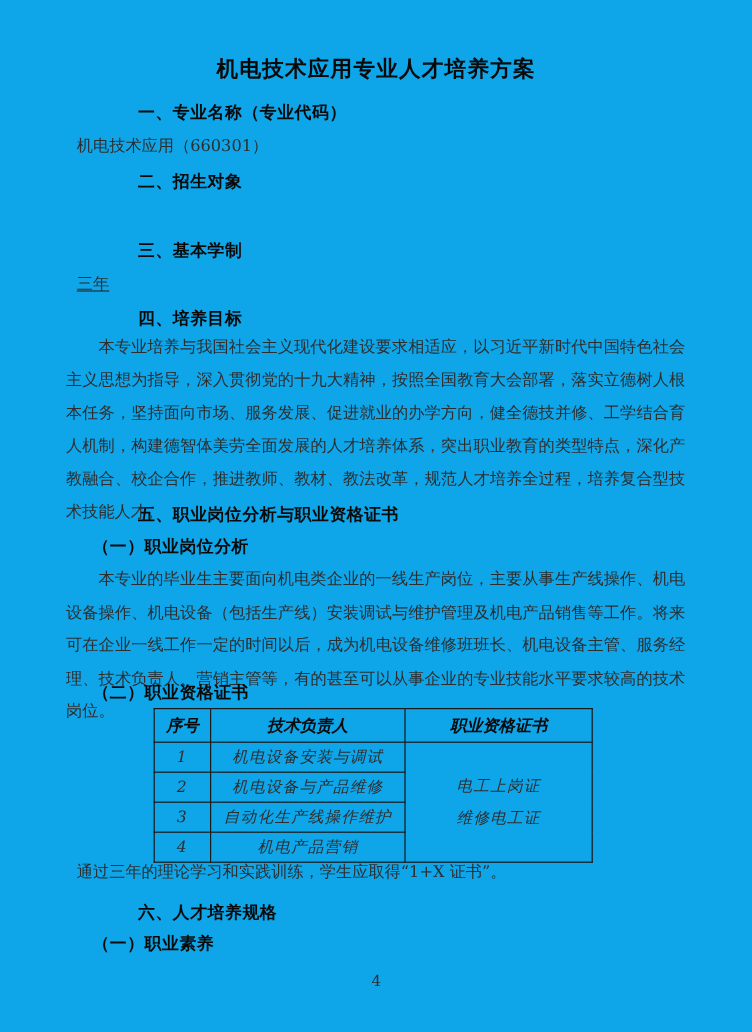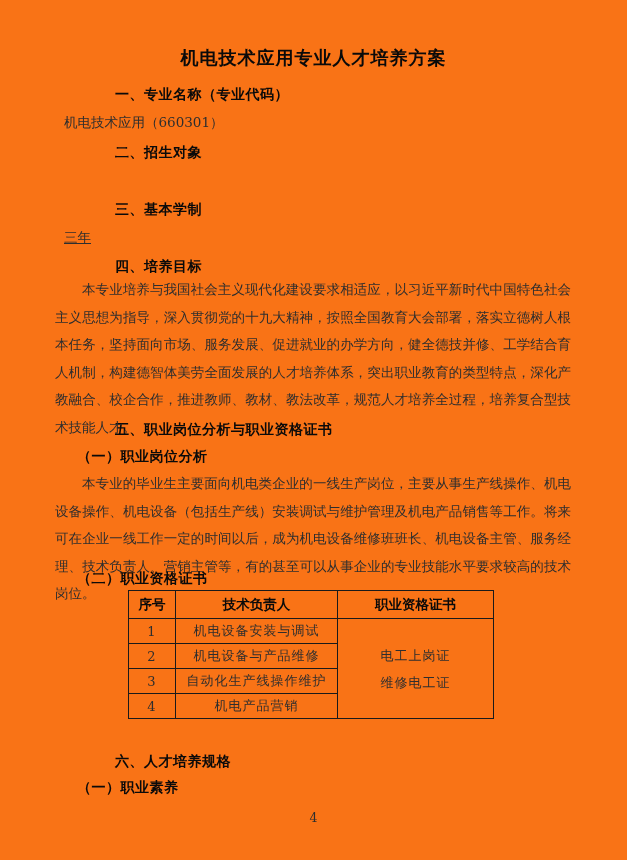--- a/index.html
+++ b/index.html
@@ -4,21 +4,21 @@
 <style>
   html, body {
     margin: 0;
     padding: 0;
     background: #ffffff;
   }
   .page {
     position: relative;
     width: 627px;
     height: 860px;
-    background: #f97316;
+    background: #0ea5e9;
     overflow: hidden;
     color: #2e2e2e;
     font-family: "DejaVu Serif", serif;
   }
   .abs { position: absolute; }
   .doc-title {
     left: 0;
     top: 46px;
     width: 627px;
     text-align: center;
@@ -68,20 +68,21 @@
     color: #2e2e2e;
   }
   .cert-table {
     left: 128px;
     top: 590px;
     width: 365px;
     border-collapse: collapse;
     font-size: 13px;
     color: #2e2e2e;
     table-layout: fixed;
+    font-style: italic;
   }
   .cert-table th, .cert-table td {
     border: 1.5px solid #1a1a1a;
     text-align: center;
     vertical-align: middle;
     padding: 0;
   }
   .cert-table th {
     font-family: "DejaVu Sans", sans-serif;
     font-weight: bold;
@@ -155,19 +156,20 @@
       <td>3</td>
       <td>自动化生产线操作维护</td>
     </tr>
     <tr>
       <td>4</td>
       <td>机电产品营销</td>
     </tr>
   </tbody>
     </table>
 
+  <div class="abs bodyline" style="top:719px;">通过三年的理论学习和实践训练，学生应取得“1+X 证书”。</div>
 
   <div class="abs h1" style="top:753px;">六、人才培养规格</div>
   <div class="abs h2" style="top:780px;">（一）职业素养</div>
 
   <div class="abs page-number">4</div>
 
 </div>
 
 </body></html>

